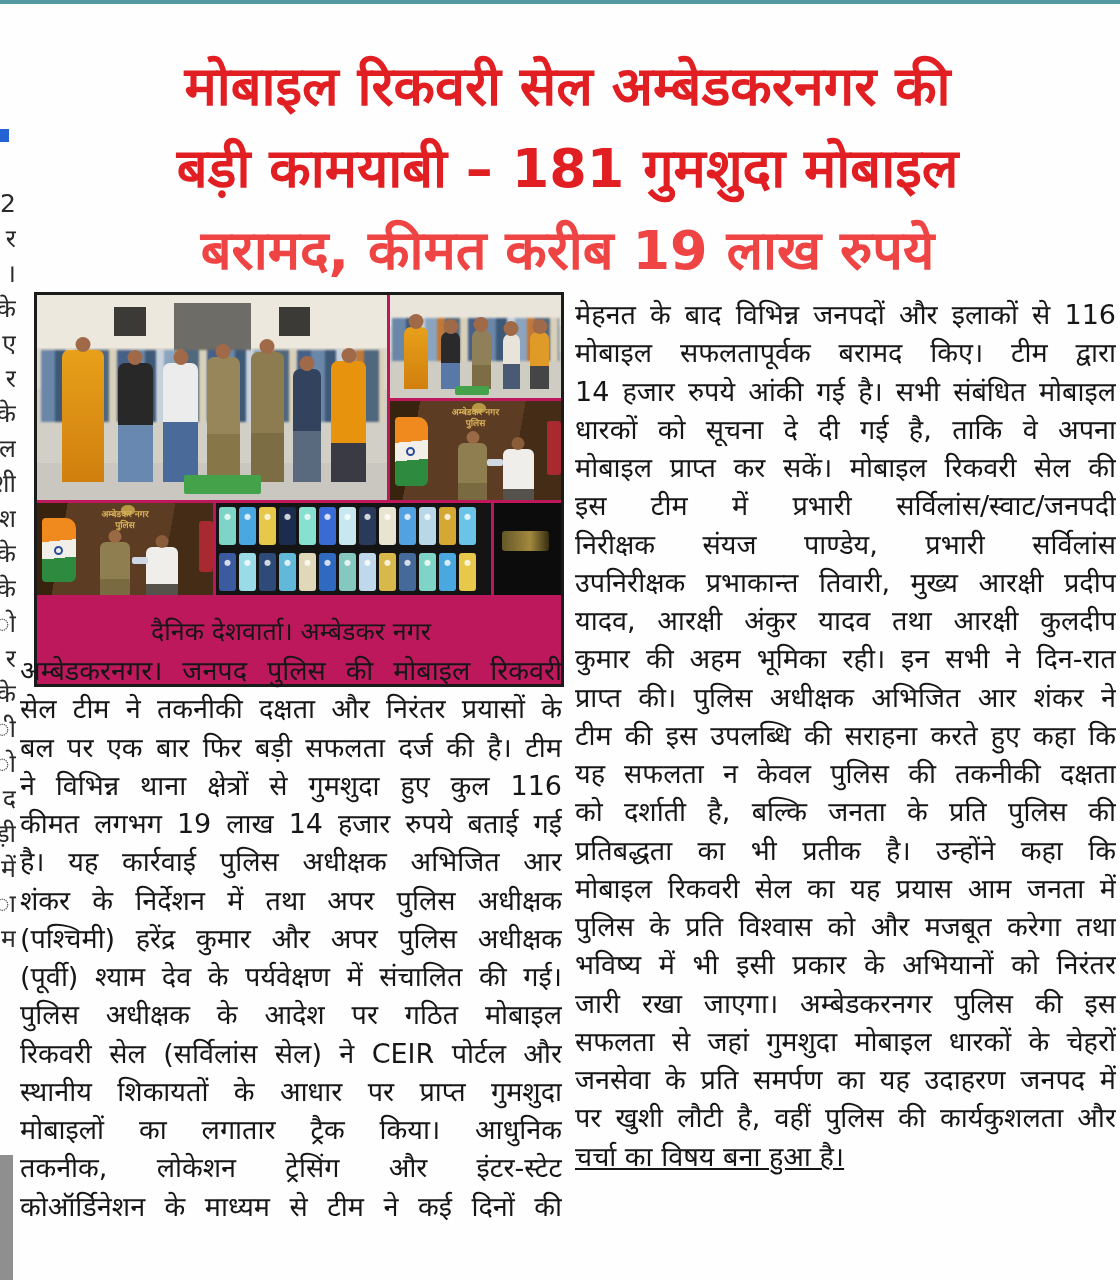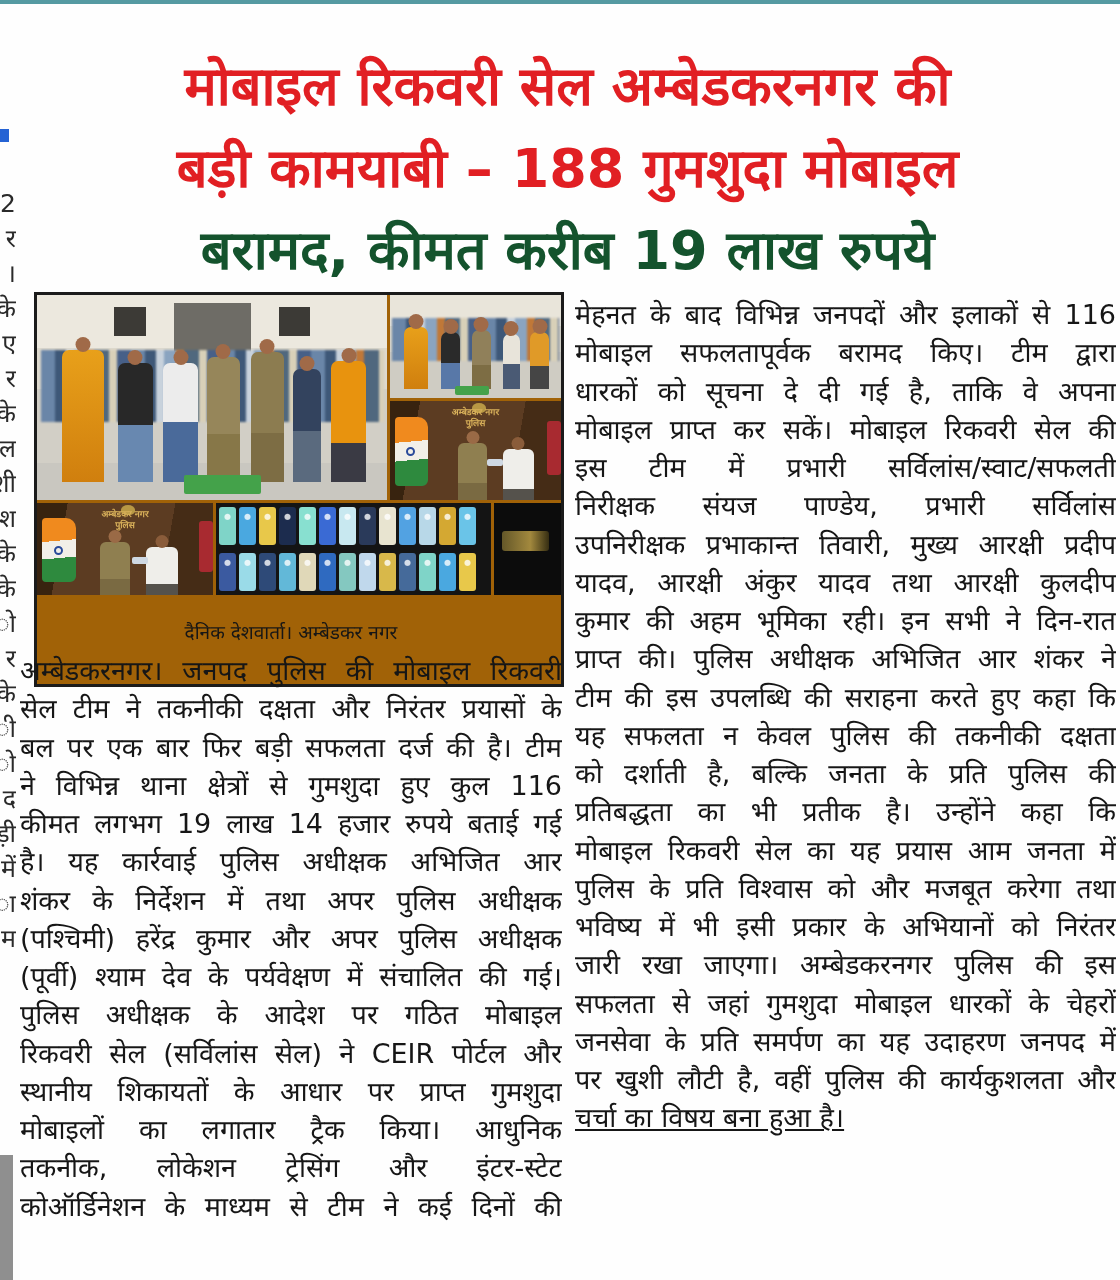--- a/index.html
+++ b/index.html
@@ -8,21 +8,21 @@
   .topbar{position:absolute;left:0;top:0;width:1120px;height:4px;}
   
   .headline{position:absolute;left:30px;top:46px;width:1075px;text-align:center;}
   .headline .hln{font-weight:800;font-size:54px;line-height:82px;white-space:nowrap;letter-spacing:0;}
   
   .edge{position:absolute;left:-8px;top:186px;width:24px;overflow:hidden;color:#2a2a2a;}
   .edge .frag{font-size:25px;line-height:35px;height:35px;text-align:right;}
   .bluechip{position:absolute;left:0;top:129px;width:9px;height:13px;background:#2563d4;}
   .greybar{position:absolute;left:0;top:1155px;width:13px;height:125px;background:#8f8f8f;}
   
-  .collage{position:absolute;left:34px;top:292px;width:530px;height:395px;background:#a16207;
+  .collage{position:absolute;left:34px;top:292px;width:530px;height:395px;background:#be185d;
            border:3px solid #1b1b1b;box-sizing:border-box;}
   .photo{position:absolute;overflow:hidden;}
   .p-main{left:0;top:0;width:350px;height:205px;
     background:linear-gradient(#ece8de 0 26%,#ded9cd 26% 46%,#d2cfc6 46% 82%,#c9c7c0 82%);}
   .p-topright{left:353px;top:0;width:171px;height:103px;
     background:linear-gradient(#e9e5da 0 30%,#dcd7ca 30% 55%,#cfccc3 55%);}
   .door{position:absolute;left:39%;top:4%;width:22%;height:32%;background:#6e6c66;}
   .spk{position:absolute;width:9%;height:14%;background:#3c3a36;top:6%;}
   .crowd{position:absolute;left:1%;top:27%;width:98%;height:35%;filter:blur(1px);
     background:repeating-linear-gradient(90deg,#6a86a8 0 14px,#3e5878 14px 25px,#c8d2dc 25px 33px,
@@ -58,21 +58,21 @@
   .sidephone{position:absolute;left:12%;top:30%;width:70%;height:22%;border-radius:3px;
     background:linear-gradient(90deg,#7a6a30,#c8a84a 60%,#403614);opacity:.8;}
   .phone{width:17px;height:38px;border-radius:3px;}
   
   .tcol{position:absolute;color:#161616;}
   .tcol .ln{font-size:27px;line-height:38.25px;height:38.25px;white-space:nowrap;overflow:hidden;
     text-align:justify;text-align-last:justify;}
   .col-left{left:20px;top:612px;width:542px;}
   .col-right{left:575px;top:296px;width:541px;}
   .col-right .ln:last-child{text-align-last:left;text-decoration:underline;}
-  .byline{font-size:19px;line-height:40px;height:40px;text-align:center;white-space:nowrap;}
+  .byline{font-size:25px;line-height:40px;height:40px;text-align:center;white-space:nowrap;}
 </style>
 </head>
 <body>
 
 <div class="page">
 
   <div class="topbar" style="background: rgb(85, 154, 162);"></div>
 
   <div class="bluechip"></div>
   <div class="edge">
@@ -96,22 +96,22 @@
       <div class="frag">द</div>
       <div class="frag">ड़ी</div>
       <div class="frag">में</div>
       <div class="frag">ा</div>
       <div class="frag">म</div>
     </div>
   <div class="greybar"></div>
 
   <div class="headline" style="color: rgb(225, 31, 35);">
       <div class="hln" style="color: rgb(225, 31, 35);">मोबाइल रिकवरी सेल अम्बेडकरनगर की</div>
-      <div class="hln" style="color: rgb(225, 31, 35);">बड़ी कामयाबी – 188 गुमशुदा मोबाइल</div>
-      <div class="hln" style="color: #14532d;">बरामद, कीमत करीब 19 लाख रुपये</div>
+      <div class="hln" style="color: rgb(225, 31, 35);">बड़ी कामयाबी – 181 गुमशुदा मोबाइल</div>
+      <div class="hln" style="color: #ef4444;">बरामद, कीमत करीब 19 लाख रुपये</div>
     </div>
 
   <div class="collage">
 
     <div class="photo p-main">
       <div class="spk" style="left:22%;"></div>
       <div class="spk" style="left:69%;"></div>
       <div class="door"></div>
       <div class="crowd"></div>
       <div class="fig" style="left:7%;width:12%;height:64%;background:linear-gradient(#e8a01a,#d07f0e);"></div>
@@ -211,23 +211,24 @@
         <div class="ln">स्थानीय शिकायतों के आधार पर प्राप्त गुमशुदा</div>
         <div class="ln">मोबाइलों का लगातार ट्रैक किया। आधुनिक</div>
         <div class="ln">तकनीक, लोकेशन ट्रेसिंग और इंटर-स्टेट</div>
         <div class="ln">कोऑर्डिनेशन के माध्यम से टीम ने कई दिनों की</div>
       </div>
   </div>
 
   <div class="tcol col-right">
       <div class="ln">मेहनत के बाद विभिन्न जनपदों और इलाकों से 116</div>
       <div class="ln">मोबाइल सफलतापूर्वक बरामद किए। टीम द्वारा</div>
+      <div class="ln">14 हजार रुपये आंकी गई है। सभी संबंधित मोबाइल</div>
       <div class="ln">धारकों को सूचना दे दी गई है, ताकि वे अपना</div>
       <div class="ln">मोबाइल प्राप्त कर सकें। मोबाइल रिकवरी सेल की</div>
-      <div class="ln">इस टीम में प्रभारी सर्विलांस/स्वाट/सफलती</div>
+      <div class="ln">इस टीम में प्रभारी सर्विलांस/स्वाट/जनपदी</div>
       <div class="ln">निरीक्षक संयज पाण्डेय, प्रभारी सर्विलांस</div>
       <div class="ln">उपनिरीक्षक प्रभाकान्त तिवारी, मुख्य आरक्षी प्रदीप</div>
       <div class="ln">यादव, आरक्षी अंकुर यादव तथा आरक्षी कुलदीप</div>
       <div class="ln">कुमार की अहम भूमिका रही। इन सभी ने दिन-रात</div>
       <div class="ln">प्राप्त की। पुलिस अधीक्षक अभिजित आर शंकर ने</div>
       <div class="ln">टीम की इस उपलब्धि की सराहना करते हुए कहा कि</div>
       <div class="ln">यह सफलता न केवल पुलिस की तकनीकी दक्षता</div>
       <div class="ln">को दर्शाती है, बल्कि जनता के प्रति पुलिस की</div>
       <div class="ln">प्रतिबद्धता का भी प्रतीक है। उन्होंने कहा कि</div>
       <div class="ln">मोबाइल रिकवरी सेल का यह प्रयास आम जनता में</div>

